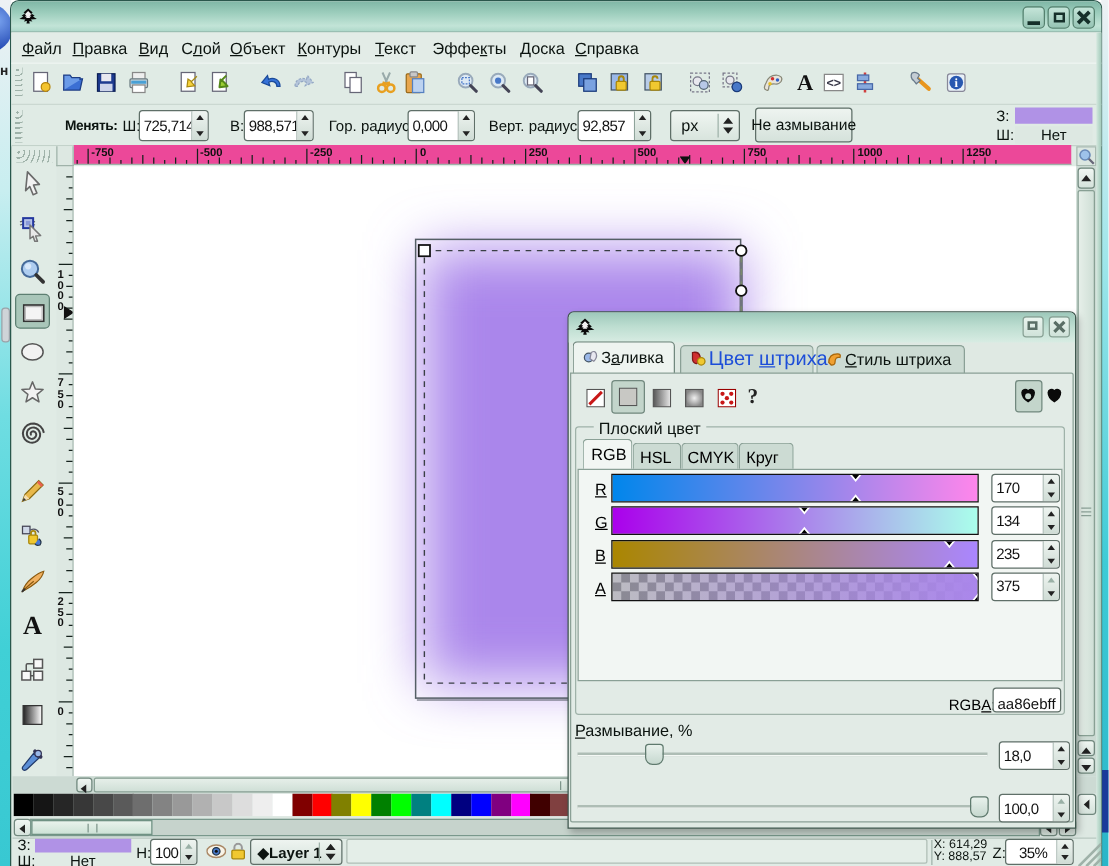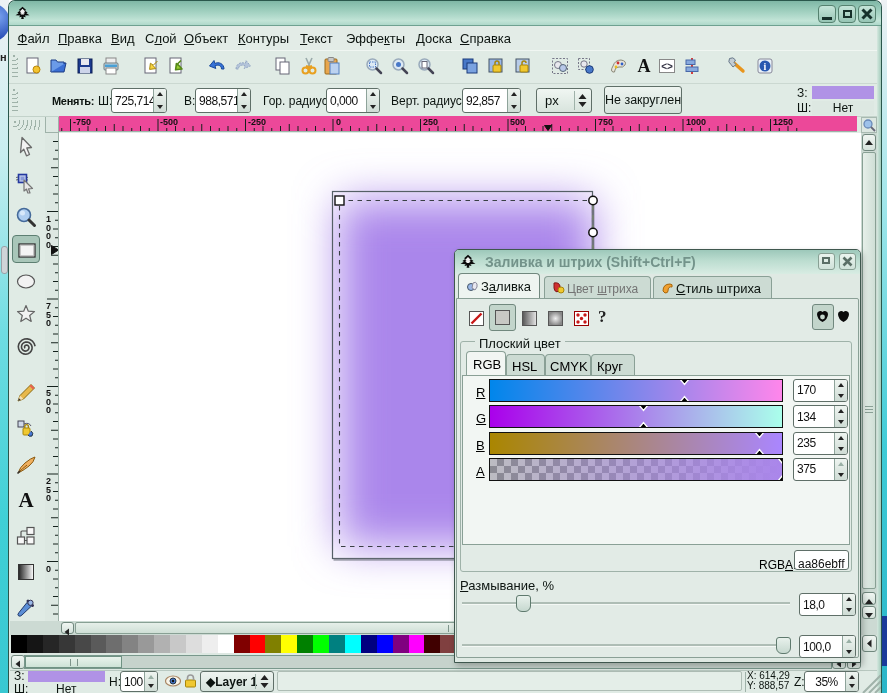--- a/index.html
+++ b/index.html
@@ -207,21 +207,21 @@
         <i class="dn"></i>
       </div>
     </div>
     <div class="abs" style="left:536px;top:88px;width:56px;height:25px;background:linear-gradient(#f0f6f2,#d8e4dd);border:1px solid #5f6f68;border-radius:3px">
       <div class="lab" style="left:8px;top:4px">px</div>
       <div class="abs" style="right:16px;top:2px;bottom:2px;width:1px;background:#9fb2a9"></div>
       <svg style="position:absolute;right:3px;top:5px" width="11" height="14">
         <path d="M5.5 0 L9.5 5 L1.5 5 Z M5.5 13 L9.5 8 L1.5 8 Z" fill="#222"></path>
       </svg>
     </div>
-    <div class="abs" style="left:604px;top:86px;width:78px;height:28px;background:linear-gradient(#eef4f0,#d5e2db);border:1px solid #5f6f68;border-radius:3px;display:flex;align-items:center;justify-content:center;font-size:12.5px;color:#0c1410;white-space:nowrap">Не закруглен</div>
+    <div class="abs" style="left:604px;top:86px;width:78px;height:28px;background:linear-gradient(#eef4f0,#d5e2db);border:1px solid #5f6f68;border-radius:3px;display:flex;align-items:center;justify-content:center;font-size:12.5px;color:#0c1410;white-space:nowrap">Не азмывание</div>
     <div class="lab" style="left:797px;top:86px;font-size:12px">З:</div>
     <div class="abs" style="left:812px;top:86px;width:62px;height:13px;background:#b092e6"></div>
     <div class="lab" style="left:797px;top:101px;font-size:12px">Ш:</div>
     <div class="abs" style="left:812px;top:101px;width:62px;height:14px;background:#dde8e2;font-size:12px;color:#0c1410;text-align:center">Нет</div>
 <div class="abs" style="left:877px;top:26px;width:4px;height:667px;background:linear-gradient(90deg,#d5e8df,#a3cbbb)"></div>
 
 <div class="abs" style="left:59px;top:116px;width:798px;height:16px;background:#ec4899;border-bottom:1px solid #9fb2a9;overflow:hidden">
   <svg class="abs" style="left:0;top:0" width="798" height="16">
         <g transform="translate(-59,0)">
           <path d="M70.5 3V16M158.0 3V16M245.5 3V16M333.0 3V16M420.5 3V16M508.0 3V16M595.5 3V16M683.0 3V16M770.5 3V16M0.50 10V16M9.25 12V16M18.00 10V16M26.75 8V16M35.50 10V16M44.25 12V16M53.00 10V16M61.75 12V16M79.25 12V16M88.00 10V16M96.75 12V16M105.50 10V16M114.25 8V16M123.00 10V16M131.75 12V16M140.50 10V16M149.25 12V16M166.75 12V16M175.50 10V16M184.25 12V16M193.00 10V16M201.75 8V16M210.50 10V16M219.25 12V16M228.00 10V16M236.75 12V16M254.25 12V16M263.00 10V16M271.75 12V16M280.50 10V16M289.25 8V16M298.00 10V16M306.75 12V16M315.50 10V16M324.25 12V16M341.75 12V16M350.50 10V16M359.25 12V16M368.00 10V16M376.75 8V16M385.50 10V16M394.25 12V16M403.00 10V16M411.75 12V16M429.25 12V16M438.00 10V16M446.75 12V16M455.50 10V16M464.25 8V16M473.00 10V16M481.75 12V16M490.50 10V16M499.25 12V16M516.75 12V16M525.50 10V16M534.25 12V16M543.00 10V16M551.75 8V16M560.50 10V16M569.25 12V16M578.00 10V16M586.75 12V16M604.25 12V16M613.00 10V16M621.75 12V16M630.50 10V16M639.25 8V16M648.00 10V16M656.75 12V16M665.50 10V16M674.25 12V16M691.75 12V16M700.50 10V16M709.25 12V16M718.00 10V16M726.75 8V16M735.50 10V16M744.25 12V16M753.00 10V16M761.75 12V16M779.25 12V16M788.00 10V16M796.75 12V16" stroke="#15221d" stroke-width="1"></path>
@@ -500,21 +500,20 @@
     </div>
     <svg class="abs" style="left:860px;top:672px" width="21" height="21">
       <path d="M21 3 L3 21 M21 9 L9 21 M21 15 L15 21" stroke="#9fb2a9" stroke-width="2"></path>
     </svg>
 <div class="abs" style="left:454px;top:249px;width:407px;height:414px;background:#dfe9e3;border:1px solid #3f574e;border-radius:5px 5px 0 0;box-shadow:2px 3px 6px rgba(0,0,0,0.25)"></div>
     <div class="abs" style="left:455px;top:250px;width:405px;height:24px;background:linear-gradient(#9dc8ba 0%,#bcddd0 45%,#d8ece3 100%);border-radius:4px 4px 0 0"></div>
     <div class="abs" style="left:460px;top:254px;"><svg width="16" height="15" viewBox="0 0 20 19">
         <path d="M10 1 L15 5.5 L13.4 6.2 L17 9 L15.2 9.8 L19.5 12.5 L13 13 L14.6 15.2 L11.2 14.6 L11.8 17.5 L8.2 17.5 L8.8 14.6 L5.4 15.2 L7 13 L0.5 12.5 L4.8 9.8 L3 9 L6.6 6.2 L5 5.5 Z" fill="#0a0a0a"></path>
         <path d="M6.2 7.5 L10 3.9 L13.8 7.5 L11.9 8.2 L13.5 9.9 L11.4 10.1 L12.4 11.4 L7.6 11.4 L8.6 10.1 L6.5 9.9 L8.1 8.2 Z" fill="#f0f0f0"></path>
       </svg></div>
-    <div class="abs" style="left:485px;top:253px;"><span style="font:bold 14px 'Liberation Sans';color:#73938a">Заливка и штрих (Shift+Ctrl+F)</span></div>
     <div class="abs" style="left:818px;top:253px;">
       <div style="width:17px;height:17px;background:linear-gradient(#eaf4ee,#cfe2d9);border:1px solid #88a094;border-radius:3px">
         <div style="position:absolute;left:4px;top:4px;width:8px;height:7px;border:2px solid #5a6f66"></div>
       </div>
     </div>
     <div class="abs" style="left:839px;top:253px;">
       <div style="width:17px;height:17px;background:linear-gradient(#eaf4ee,#cfe2d9);border:1px solid #88a094;border-radius:3px"><svg width="15" height="15">
           <path d="M3.5 3.5 L11.5 11.5 M11.5 3.5 L3.5 11.5" stroke="#5a6f66" stroke-width="2.6"></path>
         </svg></div>
     </div>
@@ -523,21 +522,21 @@
     <div class="abs" style="left:653px;top:276px;width:119px;height:23px;background:#ccdbd3;border:1px solid #8aa096;border-bottom:none;border-radius:4px 4px 0 0"></div>
     <div class="abs" style="left:466px;top:279px;"><svg width="13" height="13">
         <circle cx="5" cy="7" r="3.5" fill="#9ab8e8" stroke="#456"></circle>
         <path d="M7 3 q3 -2 4 1 q1 3 -2 6 l-3 -2 z" fill="#e8e8f0" stroke="#889"></path>
       </svg></div>
     <div class="abs" style="left:481px;top:277px;"><span style="font-size:13px;color:#0c1410">З<span class="u">а</span>ливка</span></div>
     <div class="abs" style="left:552px;top:280px;"><svg width="13" height="13">
         <path d="M2 2 q5 -1 6 3 q1 4 -3 6 q-3 -1 -3 -4 z" fill="#d03030" stroke="#801818"></path>
         <circle cx="9" cy="9" r="3" fill="#f0c830" stroke="#a8860a"></circle>
       </svg></div>
-    <div class="abs" style="left:567px;top:279px;"><span style="font-size:12px;color:#737373">Цвет <span class="u">ш</span>триха</span></div>
+    <div class="abs" style="left:567px;top:279px;"><span style="font-size:16px;color:#1d4ed8">Цвет <span class="u">ш</span>триха</span></div>
     <div class="abs" style="left:661px;top:280px;"><svg width="13" height="13">
         <path d="M2 10 q0 -7 7 -7 q3 0 2 3 q-4 -1 -4 4 q0 2 -3 2 z" fill="#f0a030" stroke="#a8660a"></path>
       </svg></div>
     <div class="abs" style="left:676px;top:279px;"><span style="font-size:13px;color:#0c1410"><span class="u">С</span>тиль штриха</span></div>
     <div class="abs" style="left:456px;top:298px;width:403px;height:360px;background:#e2ebe6;border:1px solid #8aa096;border-radius:0 2px 2px 2px"></div>
     <div class="abs" style="left:469px;top:311px;"><svg width="15" height="15">
         <rect x="0.5" y="0.5" width="14" height="14" fill="#fff" stroke="#555"></rect>
         <path d="M2.5 12.5 L12.5 2.5" stroke="#c81818" stroke-width="2.4"></path>
       </svg></div>
     <div class="abs" style="left:489px;top:304px;width:27px;height:27px;background:#c3d5cb;border:1px solid #71887e;border-radius:3px"></div>

